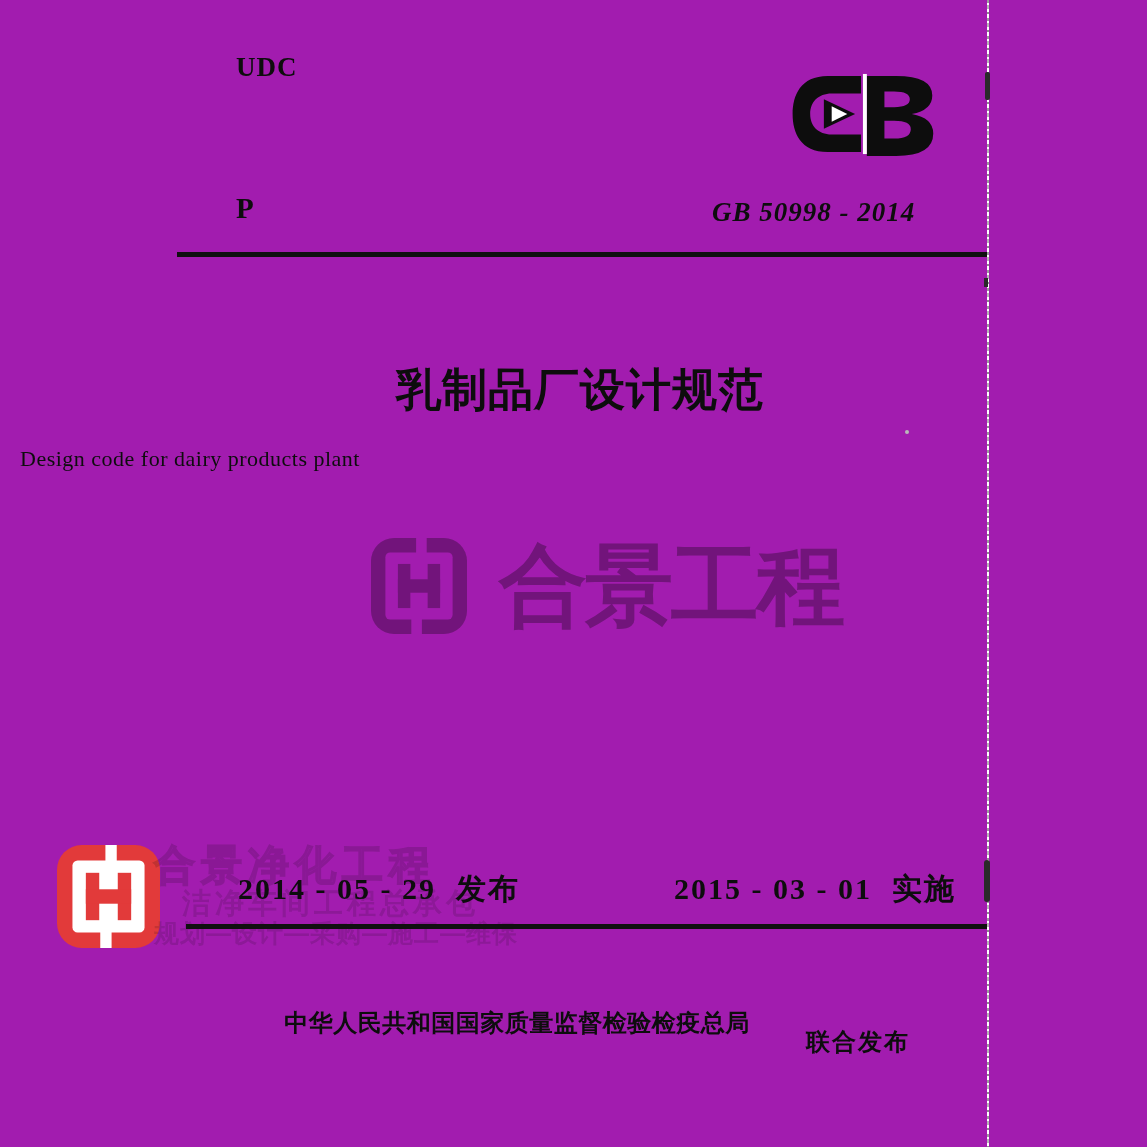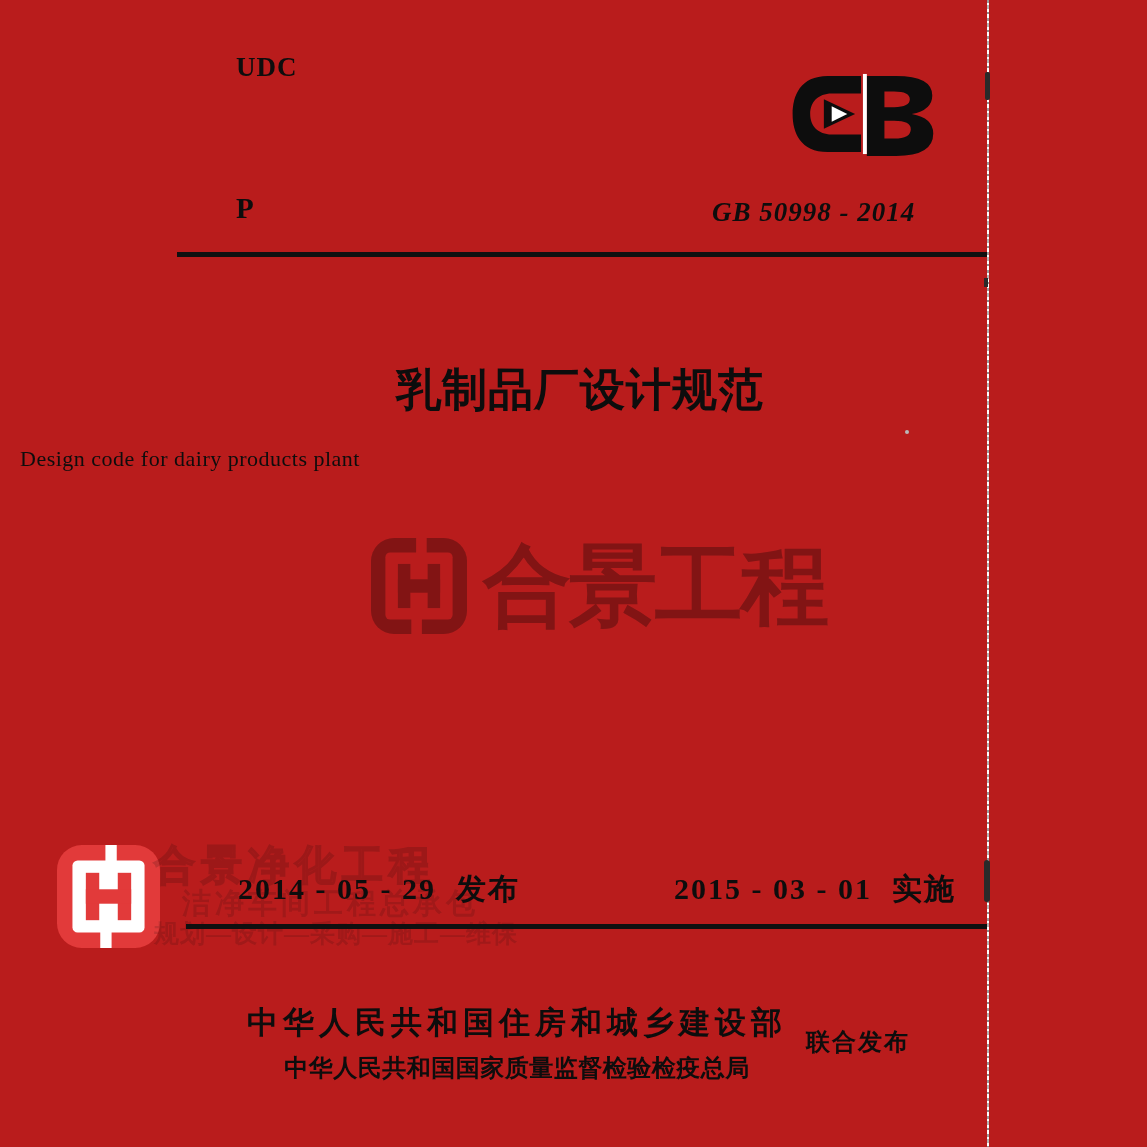--- a/index.html
+++ b/index.html
@@ -1,17 +1,17 @@
 <!DOCTYPE html>
 <html><head>
 <meta charset="utf-8">
 <style>
   html,body{margin:0;padding:0;background:#fff;}
   #page{
-    position:relative;width:1147px;height:1147px;background:#b91c1c;
+    position:relative;width:1147px;height:1147px;background:#a21caf;
     overflow:hidden;font-family:"Liberation Serif",serif;color:#0d0d0d;
   }
   .abs{position:absolute;}
 
   
   .udc{left:236px;top:52px;font-size:27px;font-weight:bold;letter-spacing:1px;}
   .hdr{left:0;top:118px;width:1106px;text-align:center;
        font-family:"Liberation Sans",sans-serif;font-weight:bold;
        font-size:31px;letter-spacing:3px;}
   .gb-logo{left:786px;top:72px;width:148px;height:84px;}
@@ -22,21 +22,21 @@
   .rule1{left:177px;top:252px;width:811px;}
   .rule2{left:186px;top:924px;width:802px;}
 
   
   .title-cn{left:20px;top:360px;width:1120px;text-align:center;
             font-size:45px;font-weight:bold;letter-spacing:1px;}
   .title-en{left:20px;top:446px;width:1120px;text-align:left;
             font-size:22px;letter-spacing:0.5px;font-family:Liberation Serif, serif;}
 
   
-  .wm-center{left:371px;top:538px;display:flex;align-items:center;gap:16px;
+  .wm-center{left:371px;top:538px;display:flex;align-items:center;gap:32px;
              mix-blend-mode:multiply;}
   .wm-center-text{font-family:"Liberation Sans",sans-serif;font-weight:bold;
                   font-size:88px;line-height:96px;letter-spacing:-2px;
                   white-space:nowrap;}
 
   
   .wm-corner{left:57px;top:838px;}
   .red-logo{position:absolute;left:0;top:7px;width:103px;height:103px;}
   .wm-l1{position:absolute;left:97px;top:0;font-family:"Liberation Sans",sans-serif;
          font-weight:bold;font-size:41px;letter-spacing:6px;white-space:nowrap;
@@ -124,34 +124,33 @@
       <rect x="0" y="0" width="100" height="100" rx="24" fill="#e23a3a"></rect>
       <rect x="15" y="15" width="70" height="70" rx="5" fill="#ffffff"></rect>
       <rect x="47" y="0" width="11" height="17" fill="#ffffff"></rect>
       <rect x="42" y="83" width="11" height="17" fill="#ffffff"></rect>
       <rect x="28" y="27" width="13" height="46" fill="#e23a3a"></rect>
       <rect x="59" y="27" width="13" height="46" fill="#e23a3a"></rect>
       <rect x="28" y="43" width="44" height="14" fill="#e23a3a"></rect>
     </svg>
     <div class="wm-l1" style="color: rgb(237, 237, 237);">合景净化工程</div>
     <div class="wm-l2" style="color: rgb(222, 222, 222);">洁净车间工程总承包</div>
-    <div class="wm-l3" style="color: rgb(222, 222, 222); font-family: Liberation Serif, serif;">规划—设计—采购—施工—维保</div>
+    <div class="wm-l3" style="color: rgb(222, 222, 222);">规划—设计—采购—施工—维保</div>
   </div>
 
   <div class="abs date-row date-issue">
     <span class="date-num">2014 - 05 - 29</span><span class="date-label">发布</span>
   </div>
   <div class="abs date-row date-impl">
     <span class="date-num">2015 - 03 - 01</span><span class="date-label">实施</span>
   </div>
 
   <div class="abs rule rule2"></div>
 
   <div class="abs publishers">
-    <div class="pub1">中华人民共和国住房和城乡建设部</div>
     <div class="pub2">中华人民共和国国家质量监督检验检疫总局</div>
   </div>
   <div class="abs joint">联合发布</div>
 
   <div class="abs scan-edge"></div>
   <div class="abs blob blob1"></div>
   <div class="abs blob blob2"></div>
   <div class="abs blob blob3"></div>
   <div class="abs speck"></div>
 </div>

